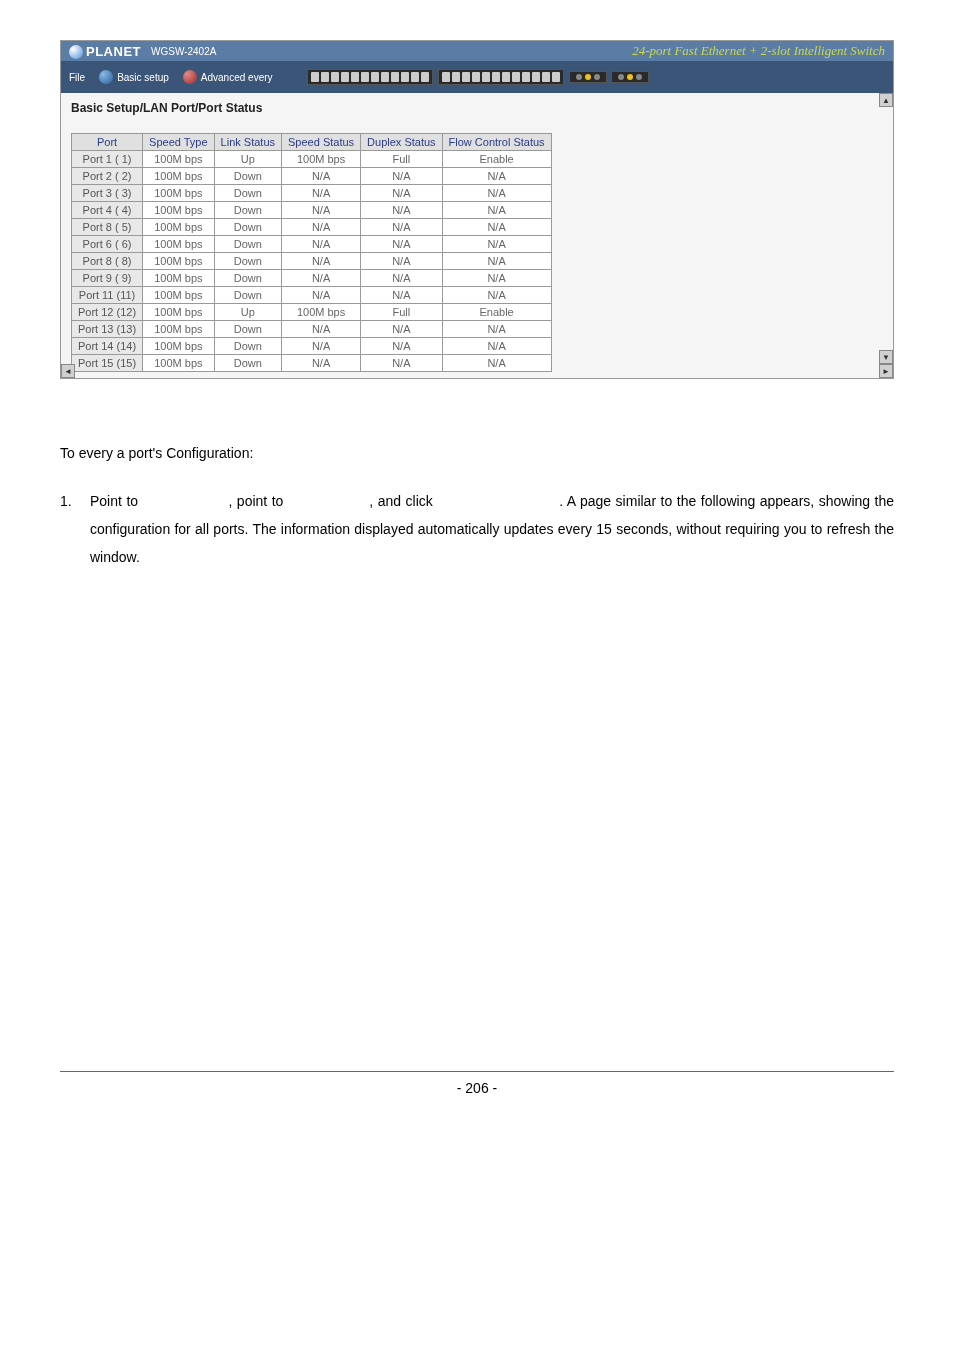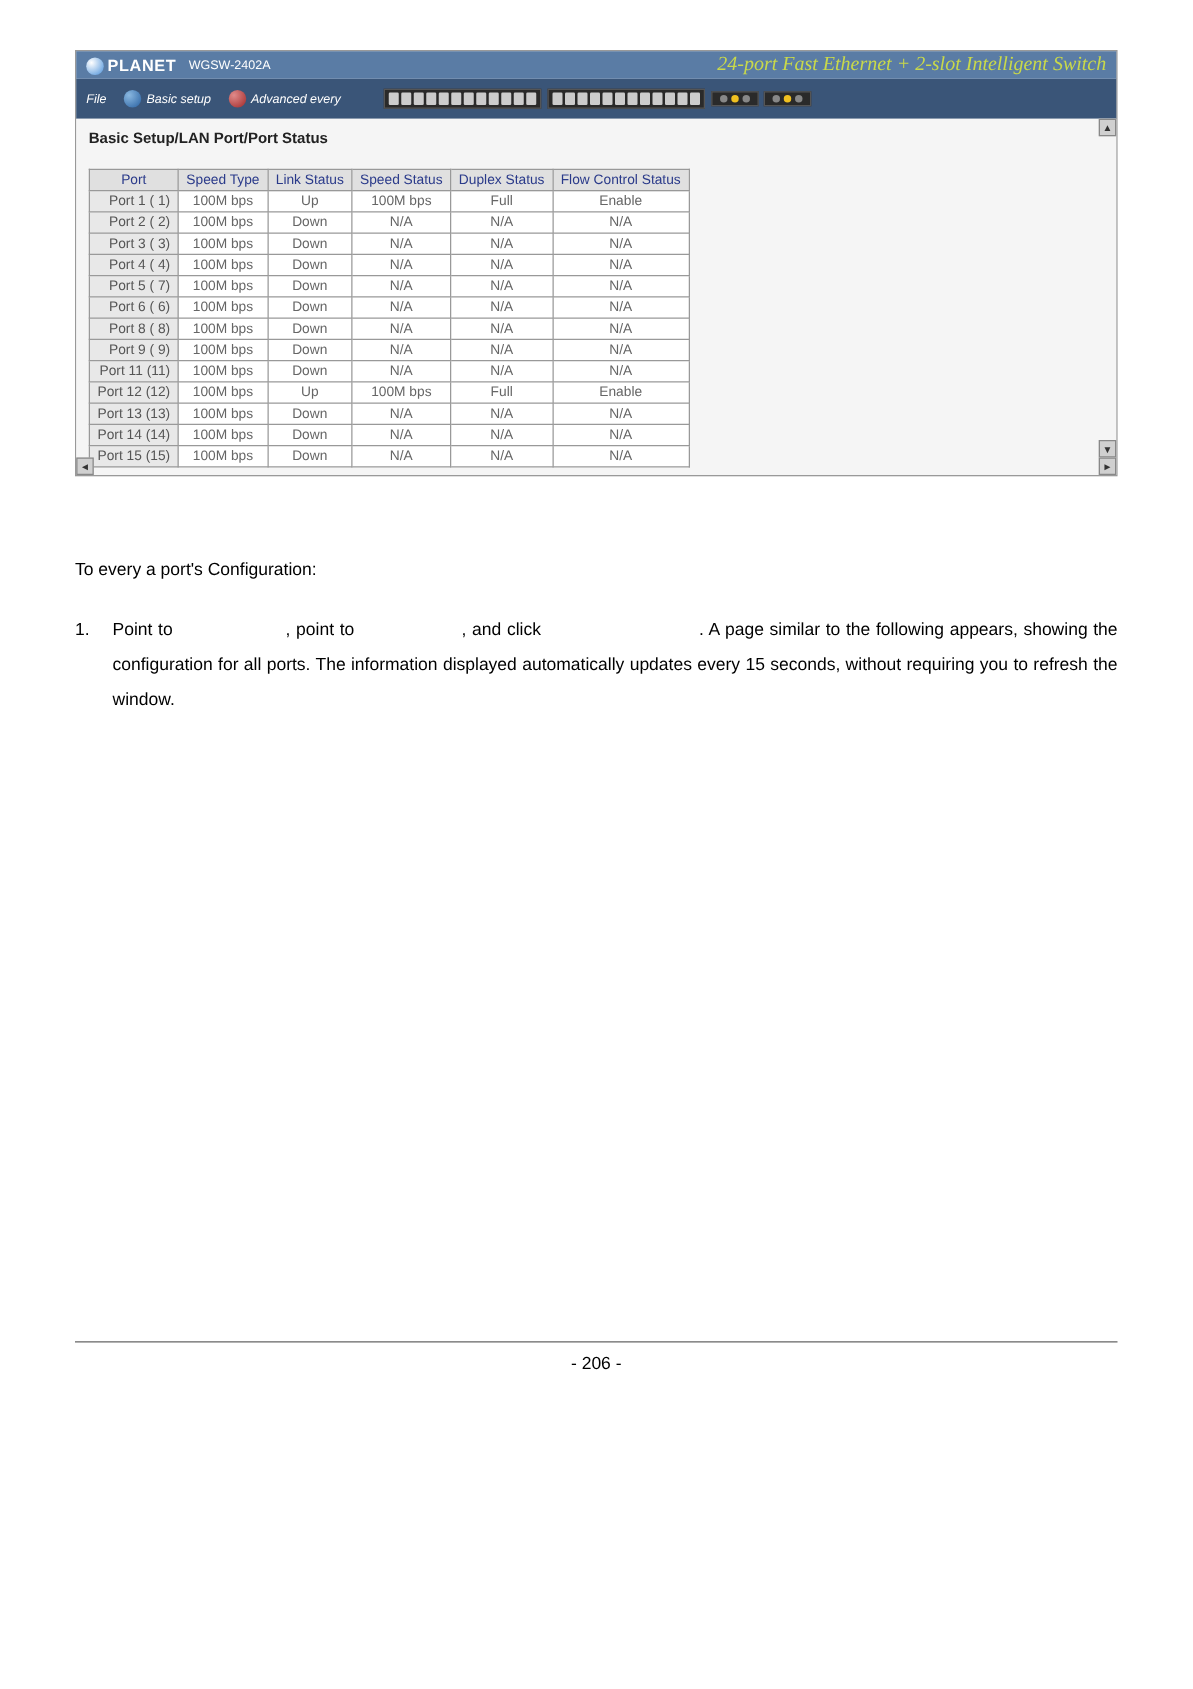--- a/index.html
+++ b/index.html
@@ -42,32 +42,31 @@
       font-weight: bold;
       letter-spacing: 0.5px;
     }
     .model-text {
       color: #fff;
       font-size: 10px;
       font-family: Verdana, sans-serif;
     }
     .tagline {
       color: #c9d94a;
-      font-size: 16px;
+      font-size: 13px;
       font-style: italic;
       font-family: 'Times New Roman', serif;
       margin-left: auto;
     }
     .nav-bar {
       background: #3a5578;
       display: flex;
       align-items: center;
       padding: 0 8px;
       height: 32px;
-      font-style: italic;
     }
     .nav-item {
       color: #fff;
       font-size: 10px;
       margin-right: 14px;
       display: flex;
       align-items: center;
       gap: 4px;
     }
     .nav-dot {
@@ -149,21 +148,20 @@
     }
     table.port-table th:first-child {
       color: #2a3a8a;
     }
     table.port-table td {
       color: #666;
     }
     table.port-table td.port-cell {
       background: #e8e8e8;
       color: #555;
-      text-align: right;
     }
     .scroll-up, .scroll-down, .scroll-right, .scroll-left-btn {
       position: absolute;
       background: #d0d0d0;
       border: 1px solid #888;
       width: 14px;
       height: 14px;
       font-size: 8px;
       display: flex;
       align-items: center;
@@ -308,21 +306,21 @@
           </tr>
           <tr>
             <td class="port-cell">Port 4 ( 4)</td>
             <td>100M bps</td>
             <td>Down</td>
             <td>N/A</td>
             <td>N/A</td>
             <td>N/A</td>
           </tr>
           <tr>
-            <td class="port-cell">Port 5 ( 7)</td>
+            <td class="port-cell">Port 8 ( 5)</td>
             <td>100M bps</td>
             <td>Down</td>
             <td>N/A</td>
             <td>N/A</td>
             <td>N/A</td>
           </tr>
           <tr>
             <td class="port-cell">Port 6 ( 6)</td>
             <td>100M bps</td>
             <td>Down</td>

